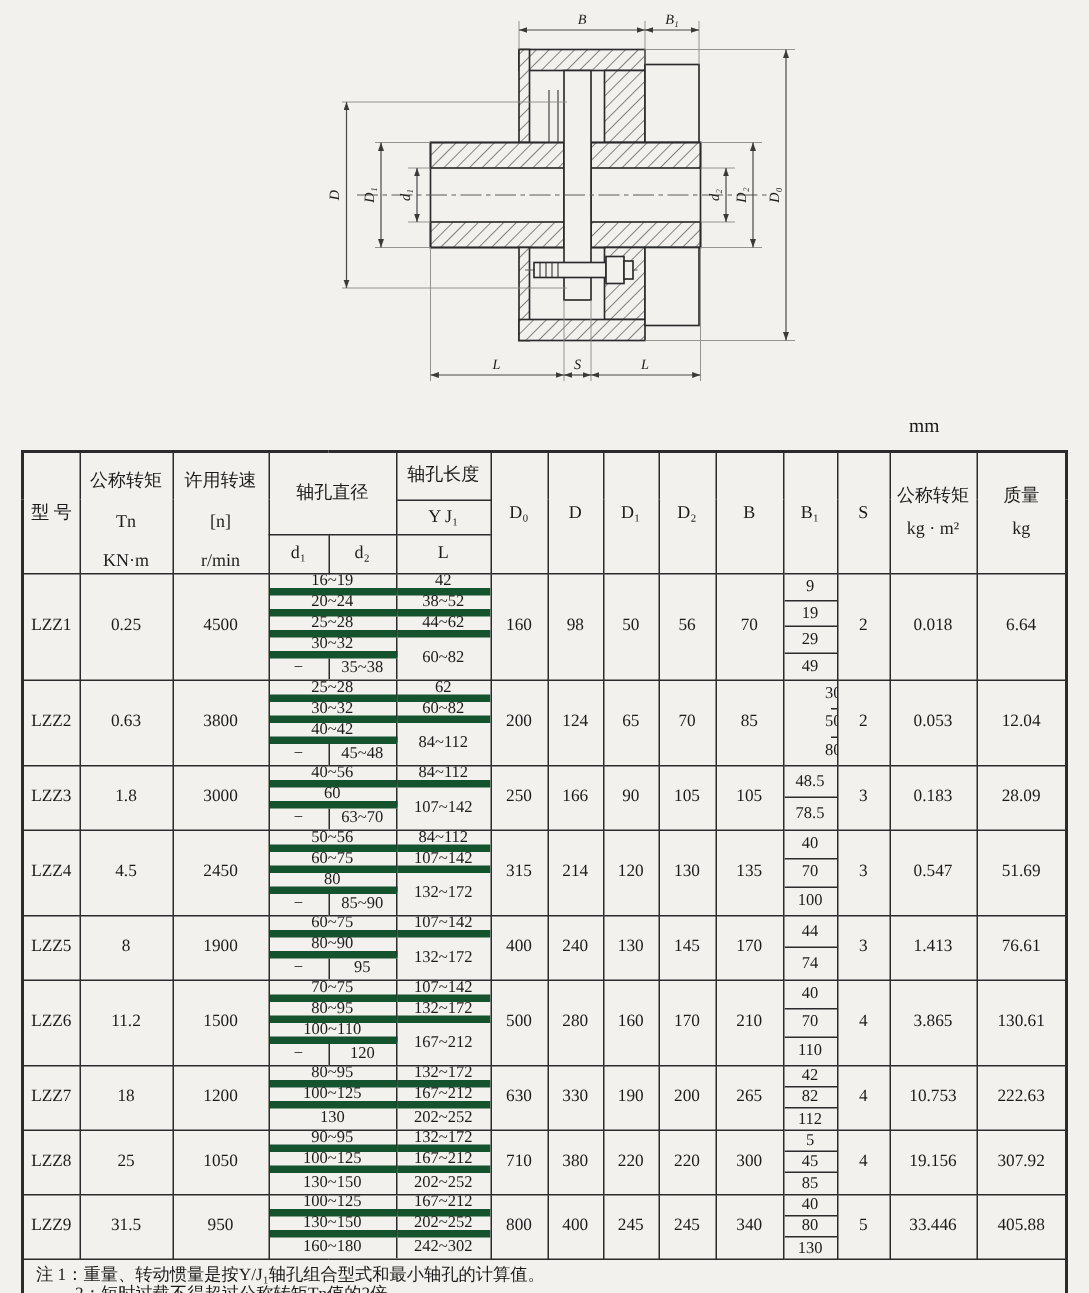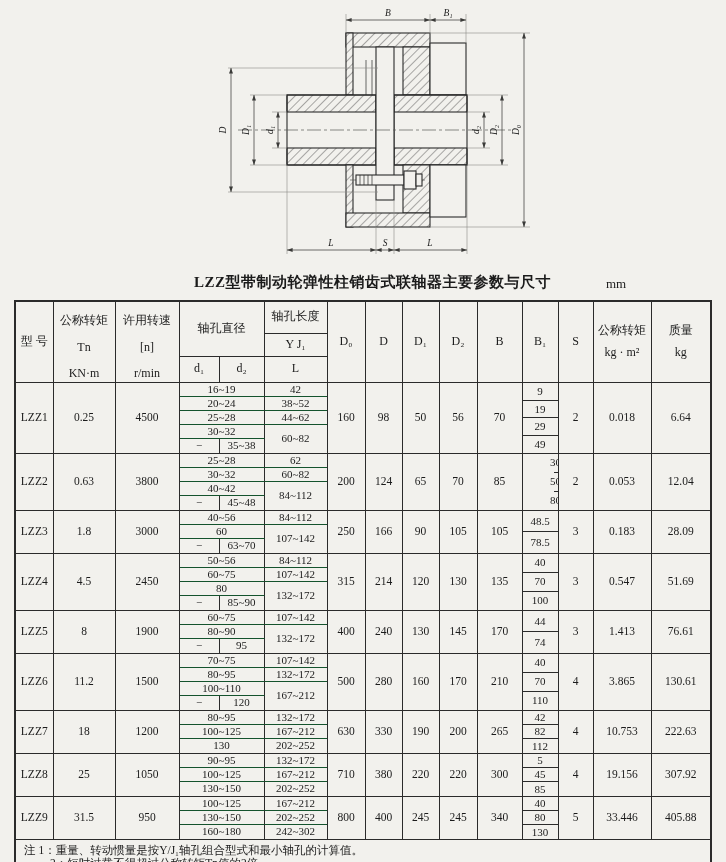--- a/index.html
+++ b/index.html
@@ -43,21 +43,21 @@
   .main thead tr:nth-child(3){height:17px;}
   .hdr3 div{line-height:1.3;margin-top:11px;}
   .hdr-gap div:last-child{margin-top:9px;}
   .bore-cell{padding:0;}
   .bore-grid{display:grid;grid-template-columns:40px 45px auto;grid-auto-rows:14px;}
   .bg-cell{
     box-sizing:border-box;display:flex;align-items:center;justify-content:center;
     font-size:11px;
   }
   .br{border-right:1px solid #2b2b2b;}
-  .bb{border-bottom:1px solid #14532d;}
+  .bb{border-bottom:5px solid #14532d;}
   .b1-cell{padding:0;}
   .b1-stack{display:flex;flex-direction:column;}
   .b1-item{
     flex:1;display:flex;align-items:center;justify-content:center;
     font-size:11px;border-bottom:1px solid #2b2b2b;box-sizing:border-box;
   }
   .b1-item:last-child{border-bottom:none;}
   .notes-cell{
     text-align:left !important;font-size:12.5px;padding:4px 8px 6px !important;
     line-height:1.55;white-space:normal !important;
@@ -165,21 +165,20 @@
     <text class="dt" x="273" y="130" text-anchor="middle" transform="rotate(-90 273 130)">d₁</text>
     <text class="dt" x="479" y="130" text-anchor="middle" transform="rotate(-90 479 130)">d₂</text>
     <text class="dt" x="497" y="130" text-anchor="middle" transform="rotate(-90 497 130)">D₂</text>
     <text class="dt" x="519" y="130" text-anchor="middle" transform="rotate(-90 519 130)">D₀</text>
     <text class="dt" x="331" y="246" text-anchor="middle">L</text>
     <text class="dt" x="385" y="246" text-anchor="middle">S</text>
     <text class="dt" x="430" y="246" text-anchor="middle">L</text>
   </svg>
 
   <div class="title-row">
-    <span class="doc-title">LZZ型带制动轮弹性柱销齿式联轴器主要参数与尺寸</span>
     <span class="doc-unit">mm</span>
   </div>
 
   <table class="main">
     <colgroup>
       <col style="width:38px">
         <col style="width:62px">
         <col style="width:64px">
       <col style="width:40px">
         <col style="width:45px">

